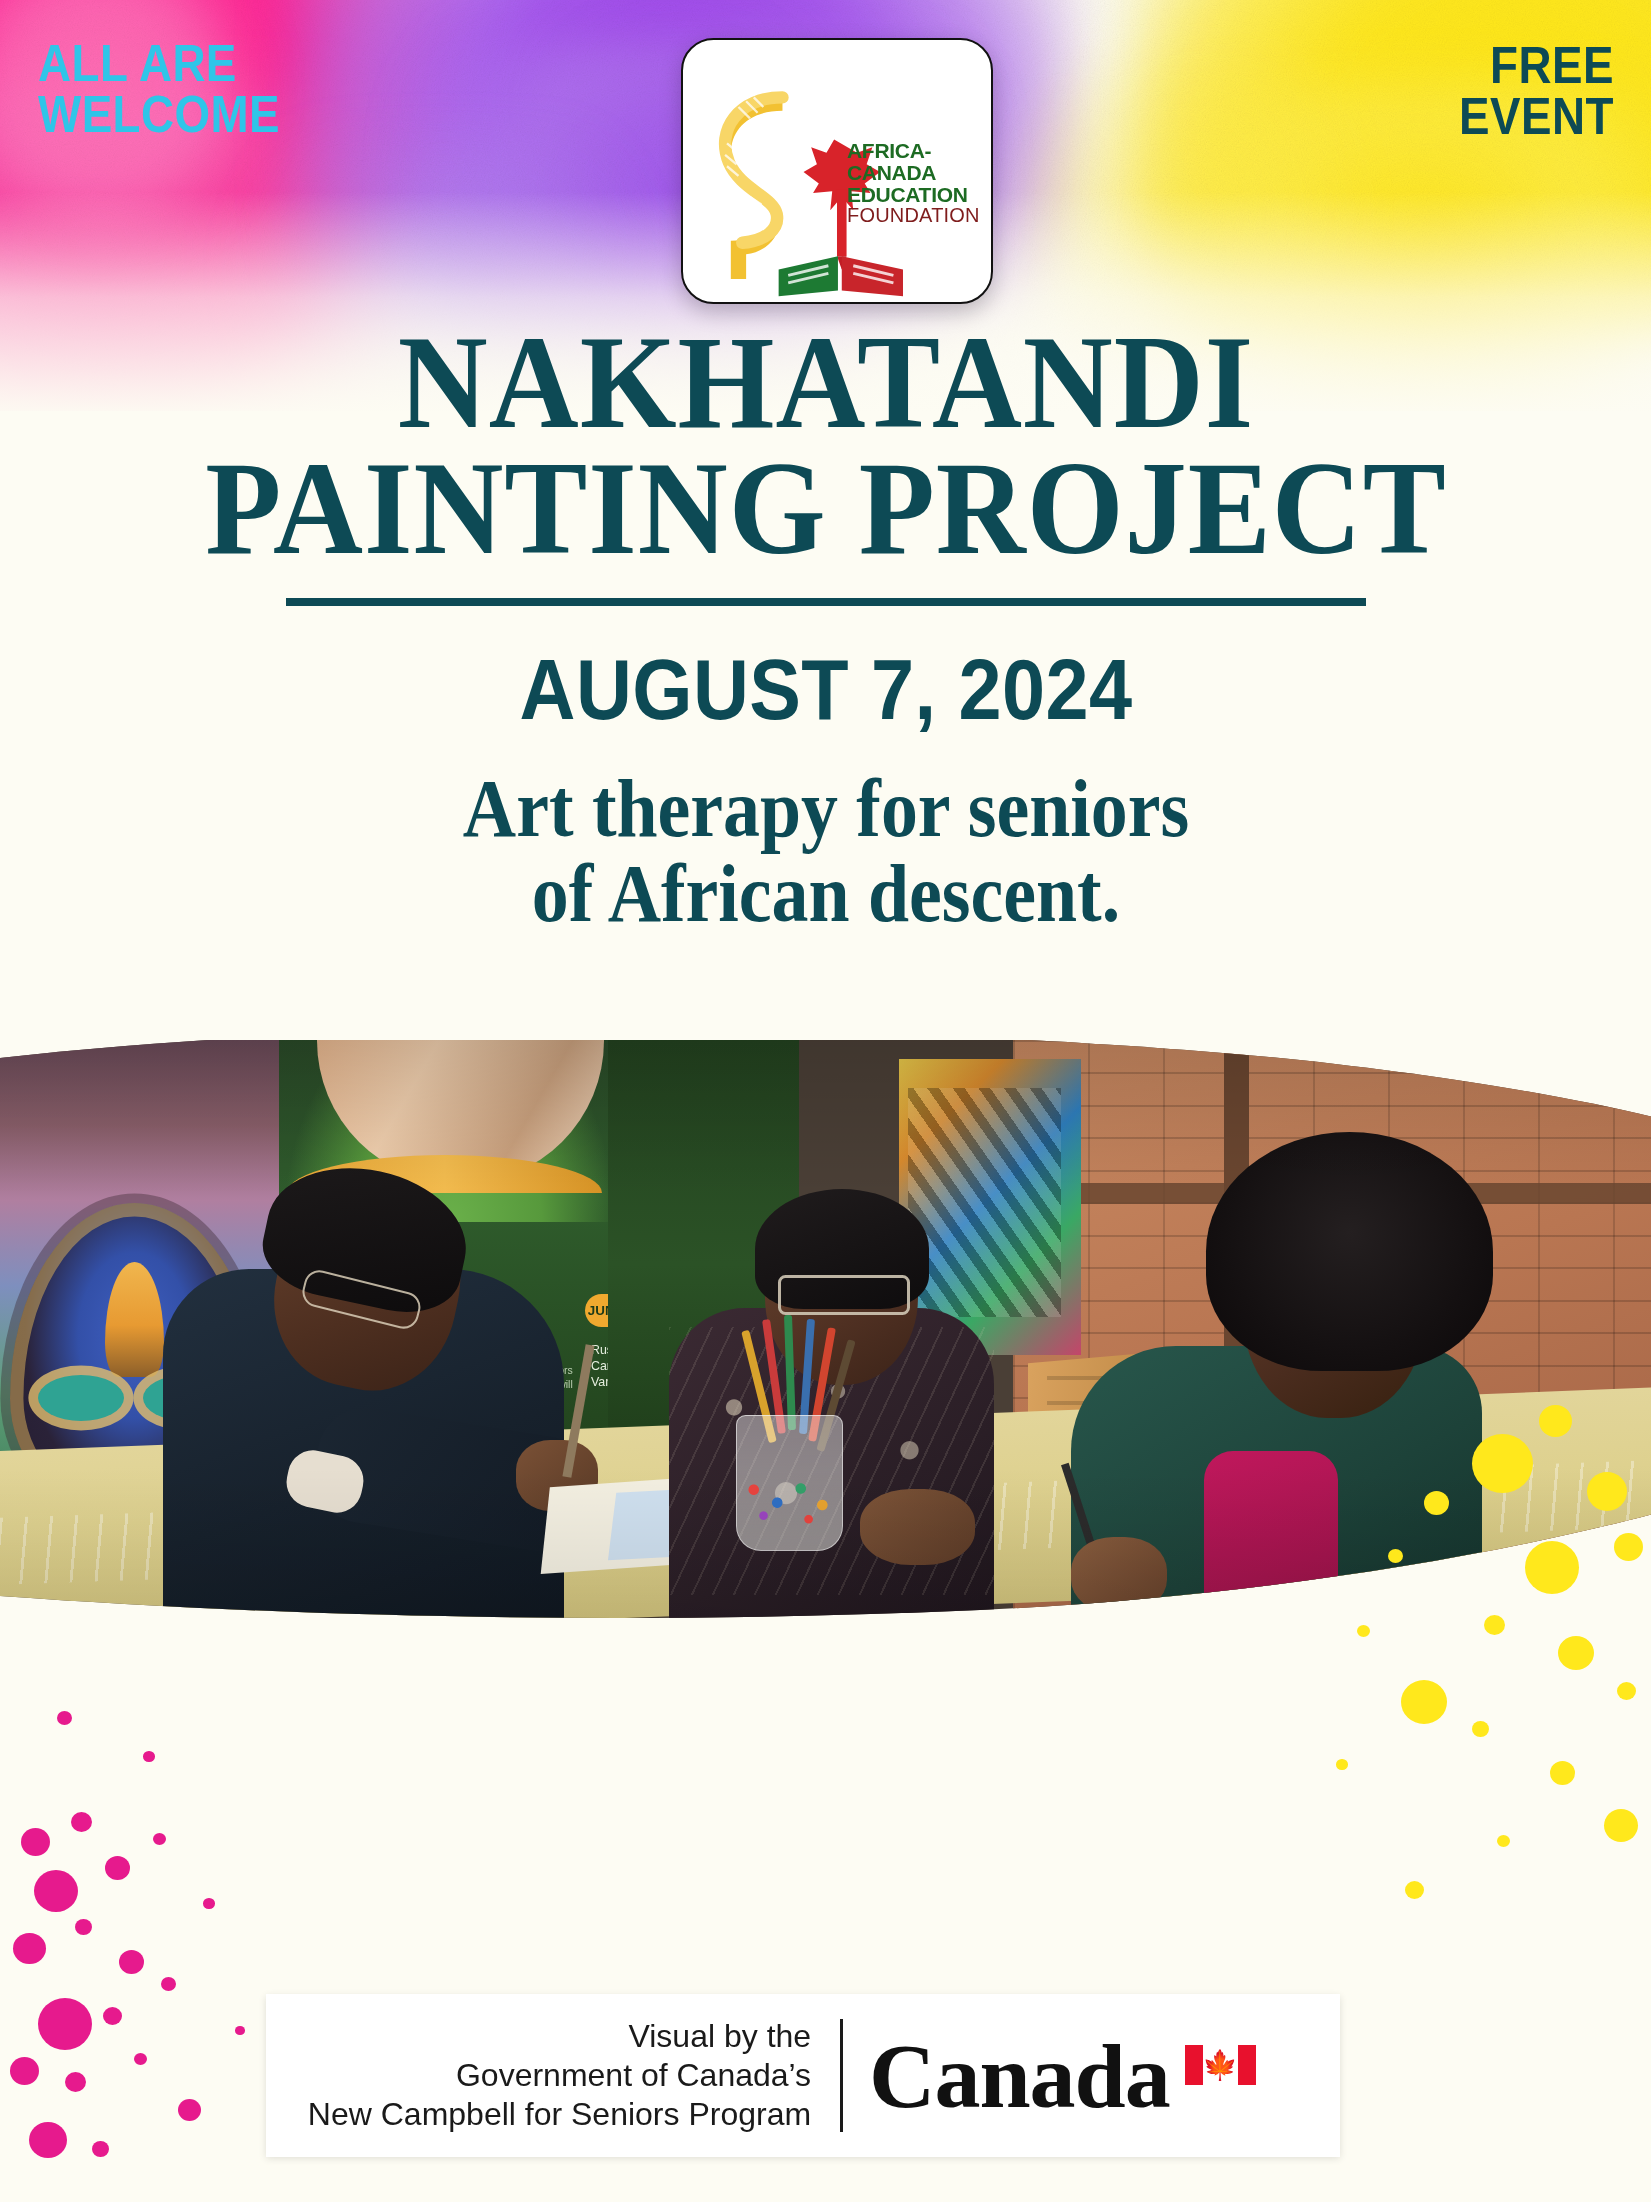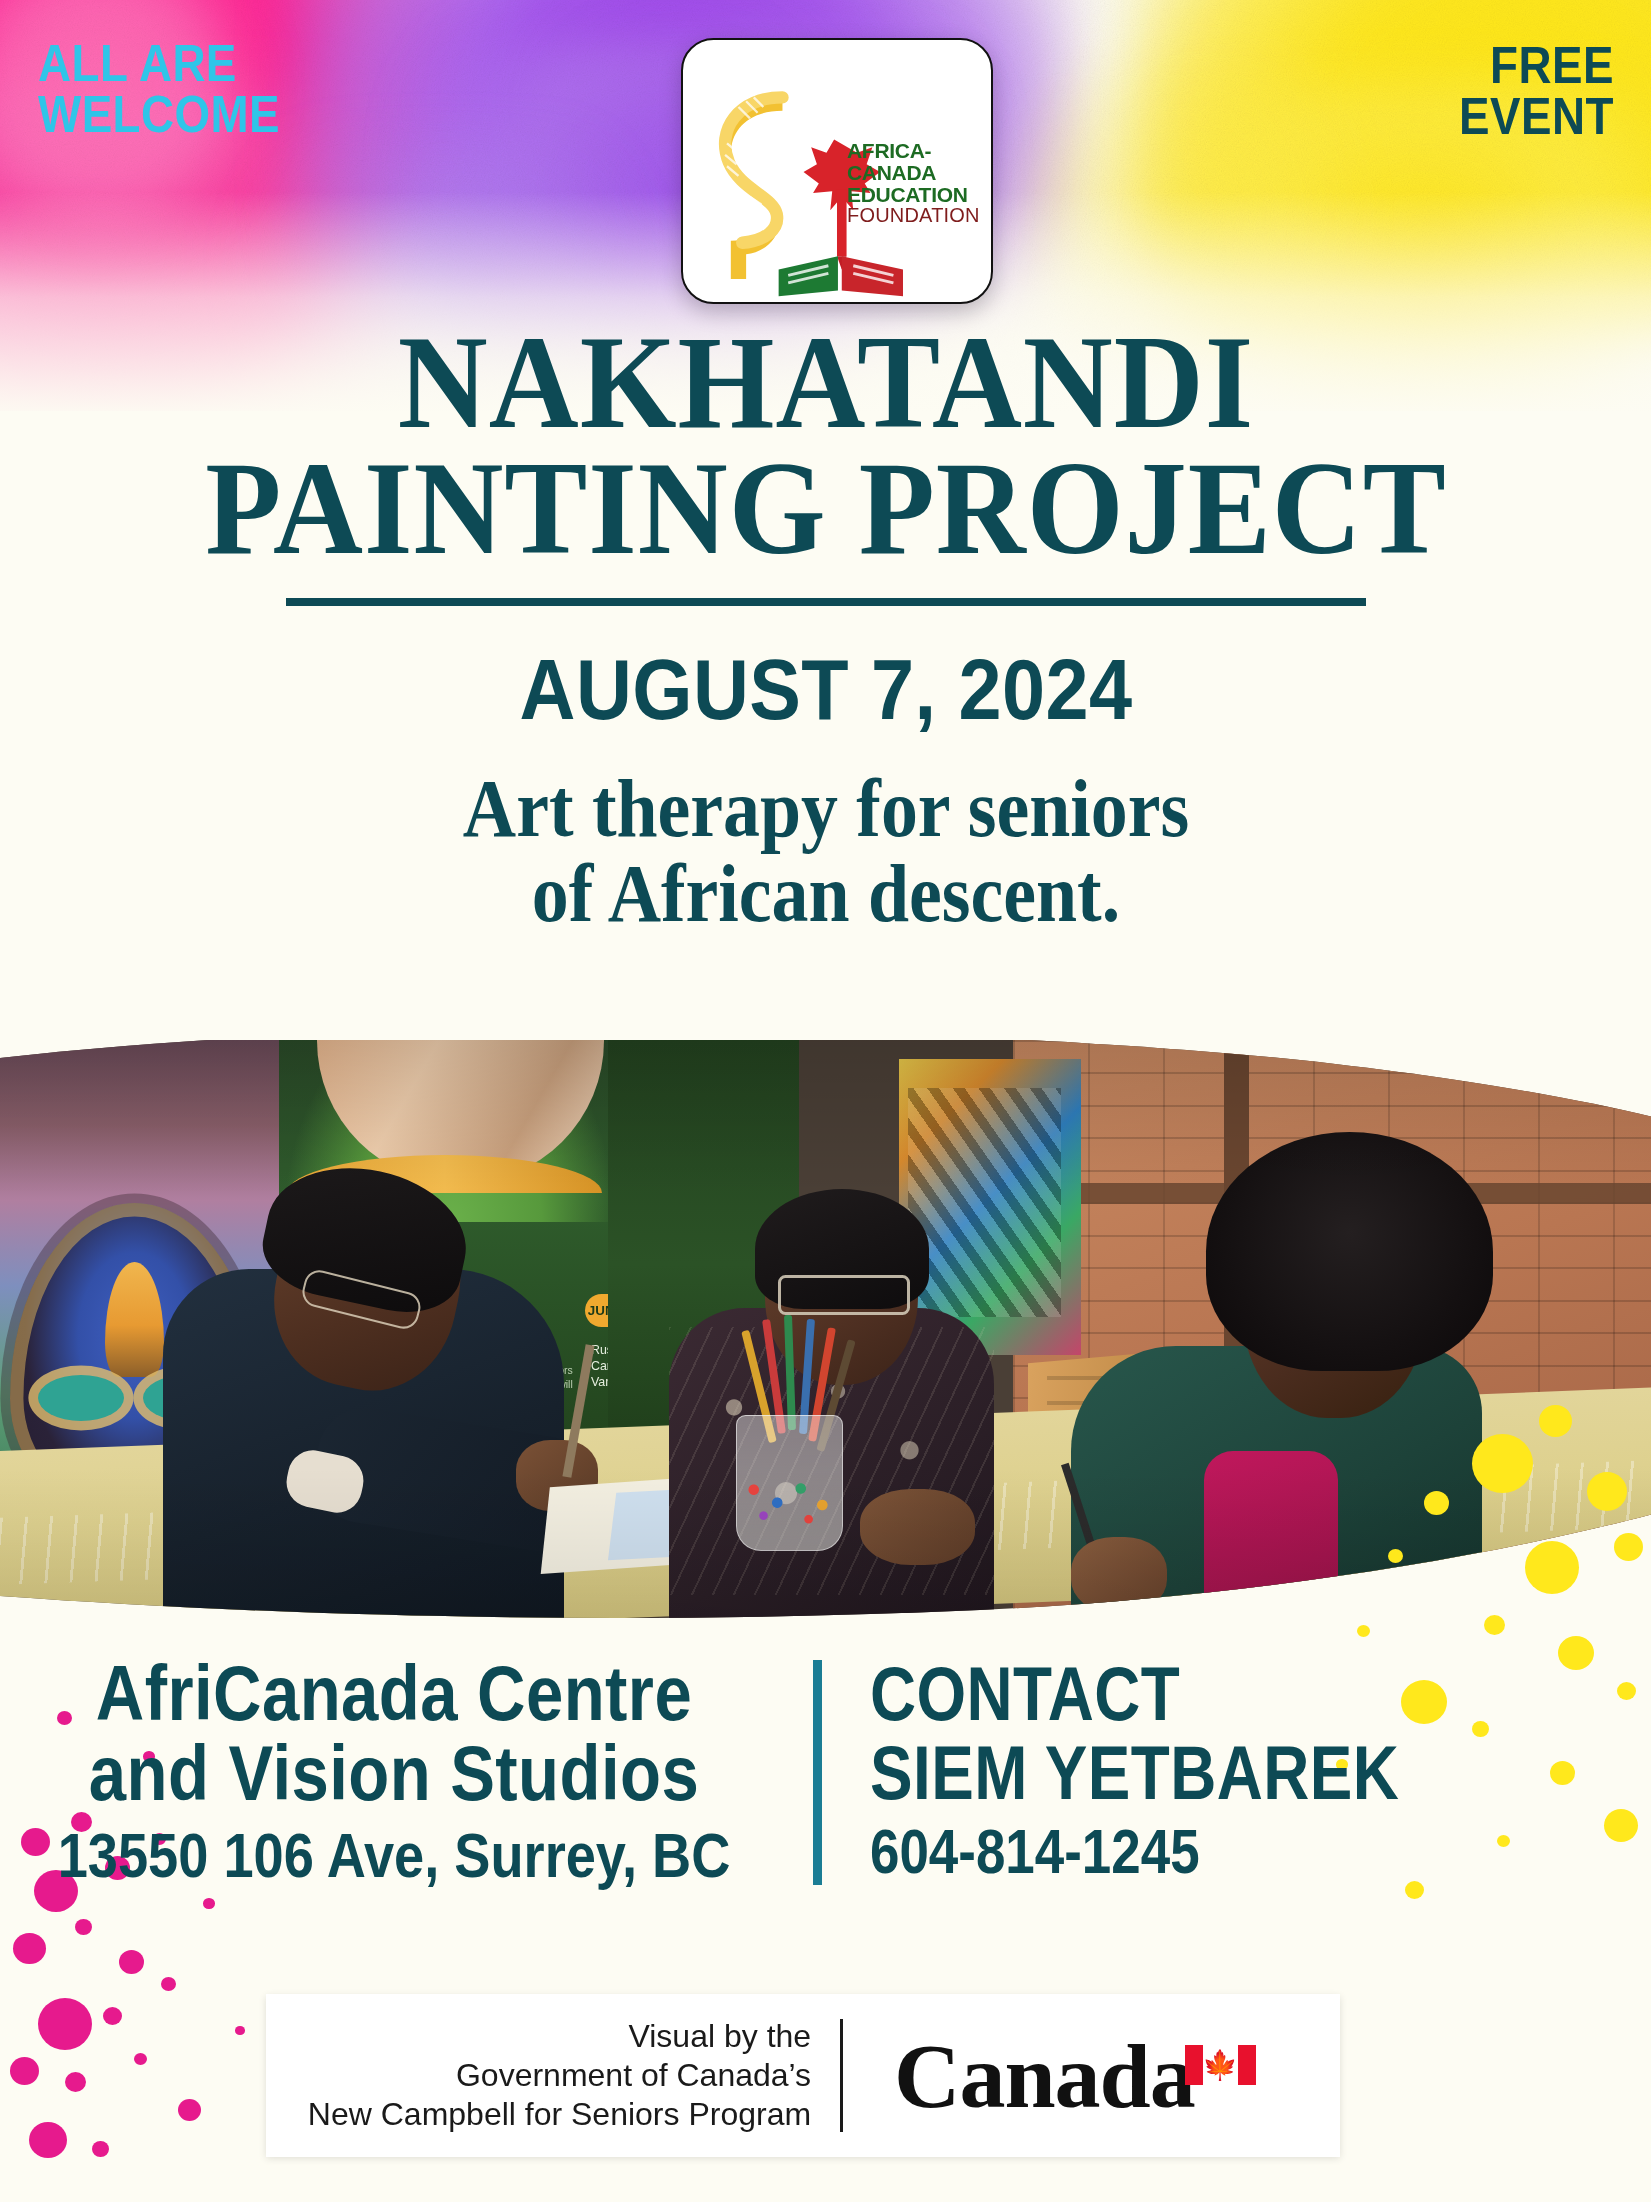--- a/index.html
+++ b/index.html
@@ -253,21 +253,21 @@
     font-family:"Liberation Sans Narrow","Liberation Sans",sans-serif;
     font-weight:bold;color:#0d4a55;font-size:63px;line-height:1;
     transform:scaleX(.84);transform-origin:left top;}
 
   
   .funder{position:absolute;left:266px;top:1994px;width:1074px;height:163px;z-index:8;
     background:#fff;display:flex;align-items:center;box-shadow:0 1.9px 7.6px rgba(0,0,0,.12);}
   .funder-text{flex:1;text-align:right;padding-right:29px;
     font-family:"Liberation Sans",sans-serif;font-size:32px;line-height:1.22;color:#1a1a1a;}
   .funder-div{width:2.9px;height:113px;background:#1a1a1a;}
-  .funder-mark{width:497px;position:relative;padding-left:51px;box-sizing:border-box;}
+  .funder-mark{width:497px;position:relative;padding-left:26px;box-sizing:border-box;}
   .canada-word{font-family:"Liberation Serif","DejaVu Serif",serif;font-weight:bold;
     font-size:92px;color:#111;letter-spacing:-1px;line-height:1;}
   .flag{position:absolute;right:84px;top:15.3px;width:71px;height:40px;background:#fff;
     display:flex;}
   .flag-bar{width:18px;background:#e8112d;height:40px;}
   .flag-mid{flex:1;position:relative;background:#fff;}
   .flag-leaf{position:absolute;left:50%;top:50%;transform:translate(-50%,-50%);color:#e8112d;font-size:29px;line-height:1;}
 </style>
 </head>
 <body>
@@ -464,35 +464,20 @@
   <div class="splat-pink" style="left:65px;top:2072px;width:21px;height:20px;"></div>
   <div class="splat-pink" style="left:134px;top:2053px;width:13.4px;height:12.4px;"></div>
   <div class="splat-pink" style="left:29px;top:2122px;width:38px;height:36px;"></div>
   <div class="splat-pink" style="left:92px;top:2141px;width:17px;height:16.3px;"></div>
   <div class="splat-pink" style="left:178px;top:2099px;width:23px;height:22px;"></div>
   <div class="splat-pink" style="left:203px;top:1898px;width:11.5px;height:10.5px;"></div>
   <div class="splat-pink" style="left:235px;top:2026px;width:9.6px;height:8.6px;"></div>
   <div class="splat-pink" style="left:143px;top:1751px;width:11.5px;height:10.5px;"></div>
   <div class="splat-pink" style="left:57px;top:1711px;width:15.3px;height:14.3px;"></div>
 
-  <div class="info">
-    <div class="info-left">
-      <div class="venue">
-        <div>AfriCanada Centre</div>
-        <div>and Vision Studios</div>
-      </div>
-      <div class="addr">13550 106 Ave, Surrey, BC</div>
-    </div>
-    <div class="divider"></div>
-    <div class="info-right">
-      <div class="contact-l">CONTACT</div>
-      <div class="contact-l">SIEM YETBAREK</div>
-      <div class="phone">604-814-1245</div>
-    </div>
-  </div>
 
   <div class="funder">
     <div class="funder-text">
       <div>Visual by the</div>
       <div>Government of Canada’s</div>
       <div>New Campbell for Seniors Program</div>
     </div>
     <div class="funder-div"></div>
     <div class="funder-mark">
       <div class="canada-word">Canada</div>

